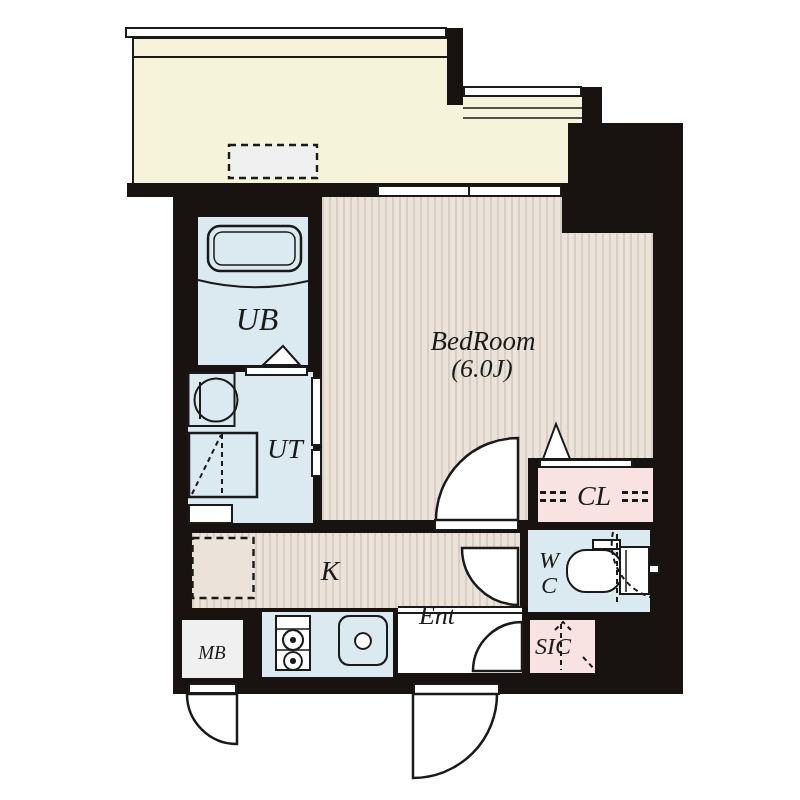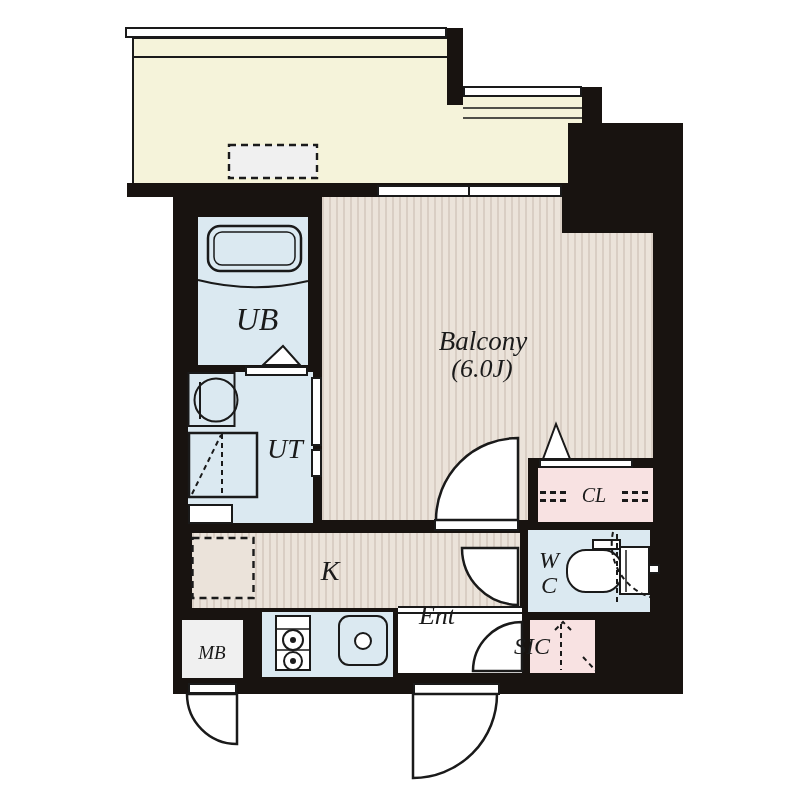--- a/index.html
+++ b/index.html
@@ -117,25 +117,25 @@
     <path class="s15" d="M276,629 H310 M276,650 H310"></path>
     <circle class="s2" cx="293" cy="640" r="10"></circle>
     <circle class="dot" cx="293" cy="640" r="3"></circle>
     <circle class="s2" cx="293" cy="661" r="9"></circle>
     <circle class="dot" cx="293" cy="661" r="3"></circle>
 
     <rect class="s2" x="339" y="616" width="48" height="49" rx="10"></rect>
     <circle class="wfill" cx="363" cy="641" r="8"></circle>
   </svg>
 
-  <div class="label" style="left:483px;top:341px;font-size:27px;">Balcony</div>
+  <div class="label" style="left:483px;top:341px;font-size:27px;">BedRoom</div>
   <div class="label" style="left:482px;top:369px;font-size:26px;">(6.0J)</div>
   <div class="label" style="left:257px;top:320px;font-size:32px;">UB</div>
   <div class="label" style="left:285px;top:449px;font-size:28px;">UT</div>
   <div class="label" style="left:330px;top:571px;font-size:28px;">K</div>
-  <div class="label" style="left:594px;top:496px;font-size:20px;">CL</div>
+  <div class="label" style="left:594px;top:496px;font-size:28px;">CL</div>
   <div class="label" style="left:549px;top:573px;font-size:24px;">W
 C</div>
   <div class="label" style="left:437px;top:616px;font-size:26px;">Ent</div>
-  <div class="label" style="left:532px;top:647px;font-size:24px;text-align:right;">SIC</div>
+  <div class="label" style="left:553px;top:647px;font-size:24px;text-align:right;">SIC</div>
   <div class="label" style="left:212px;top:653px;font-size:19px;">MB</div>
 
 </div>
 
 </body></html>

